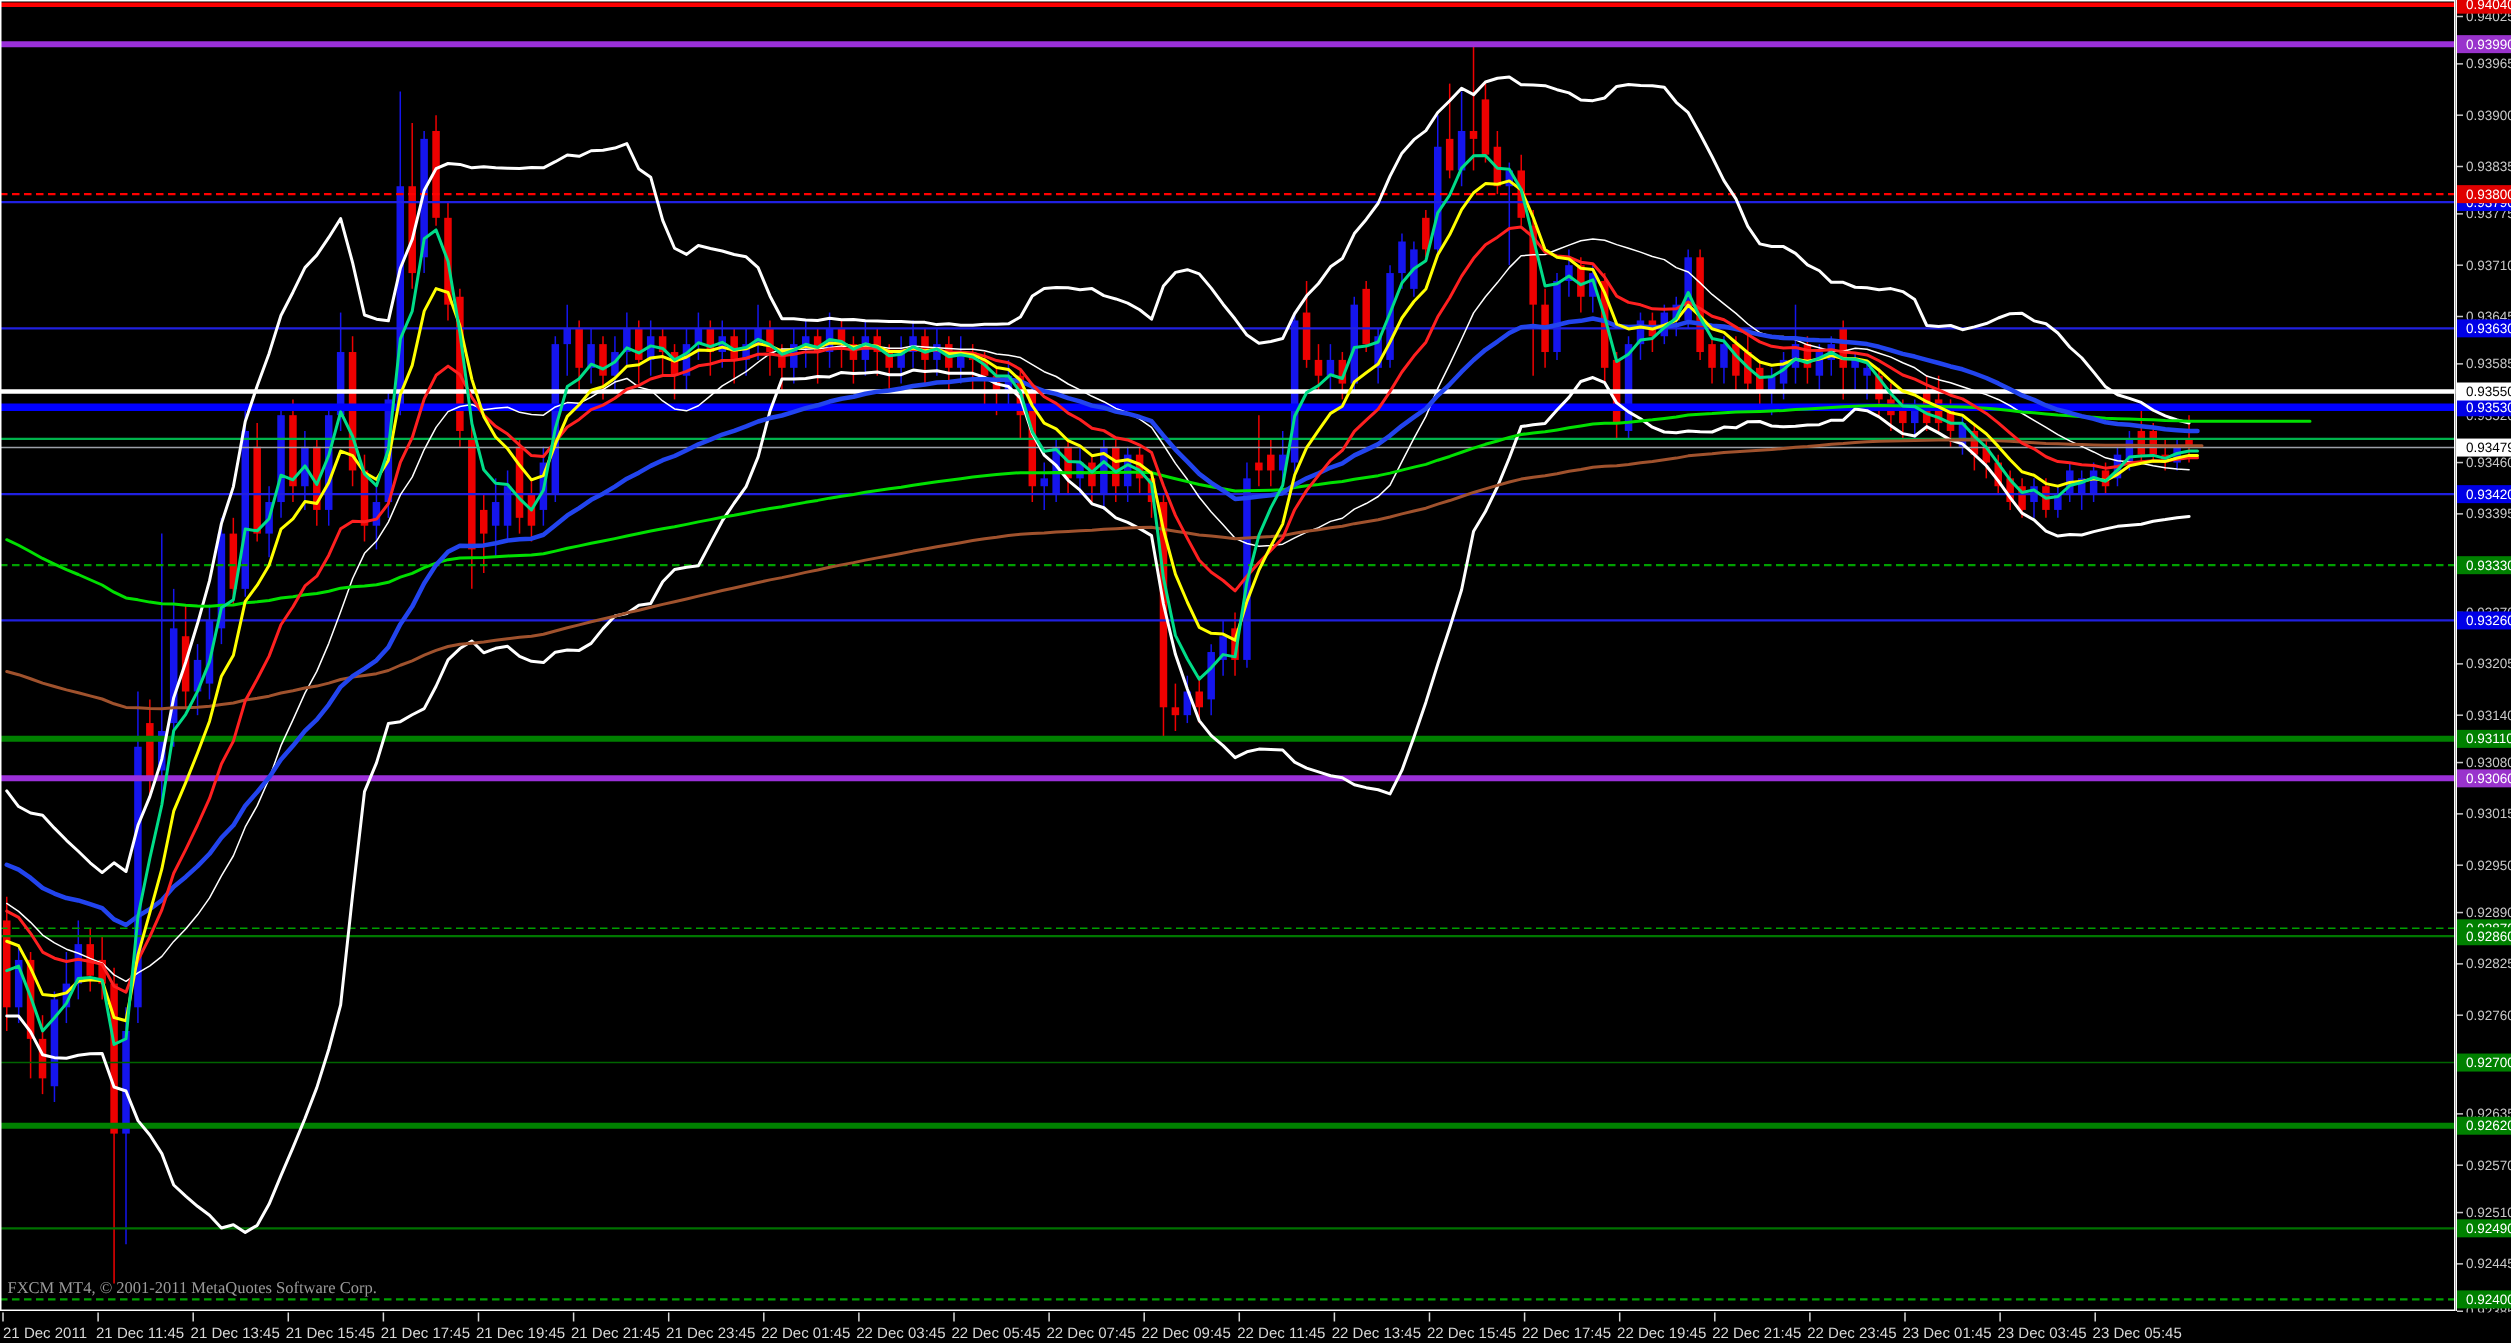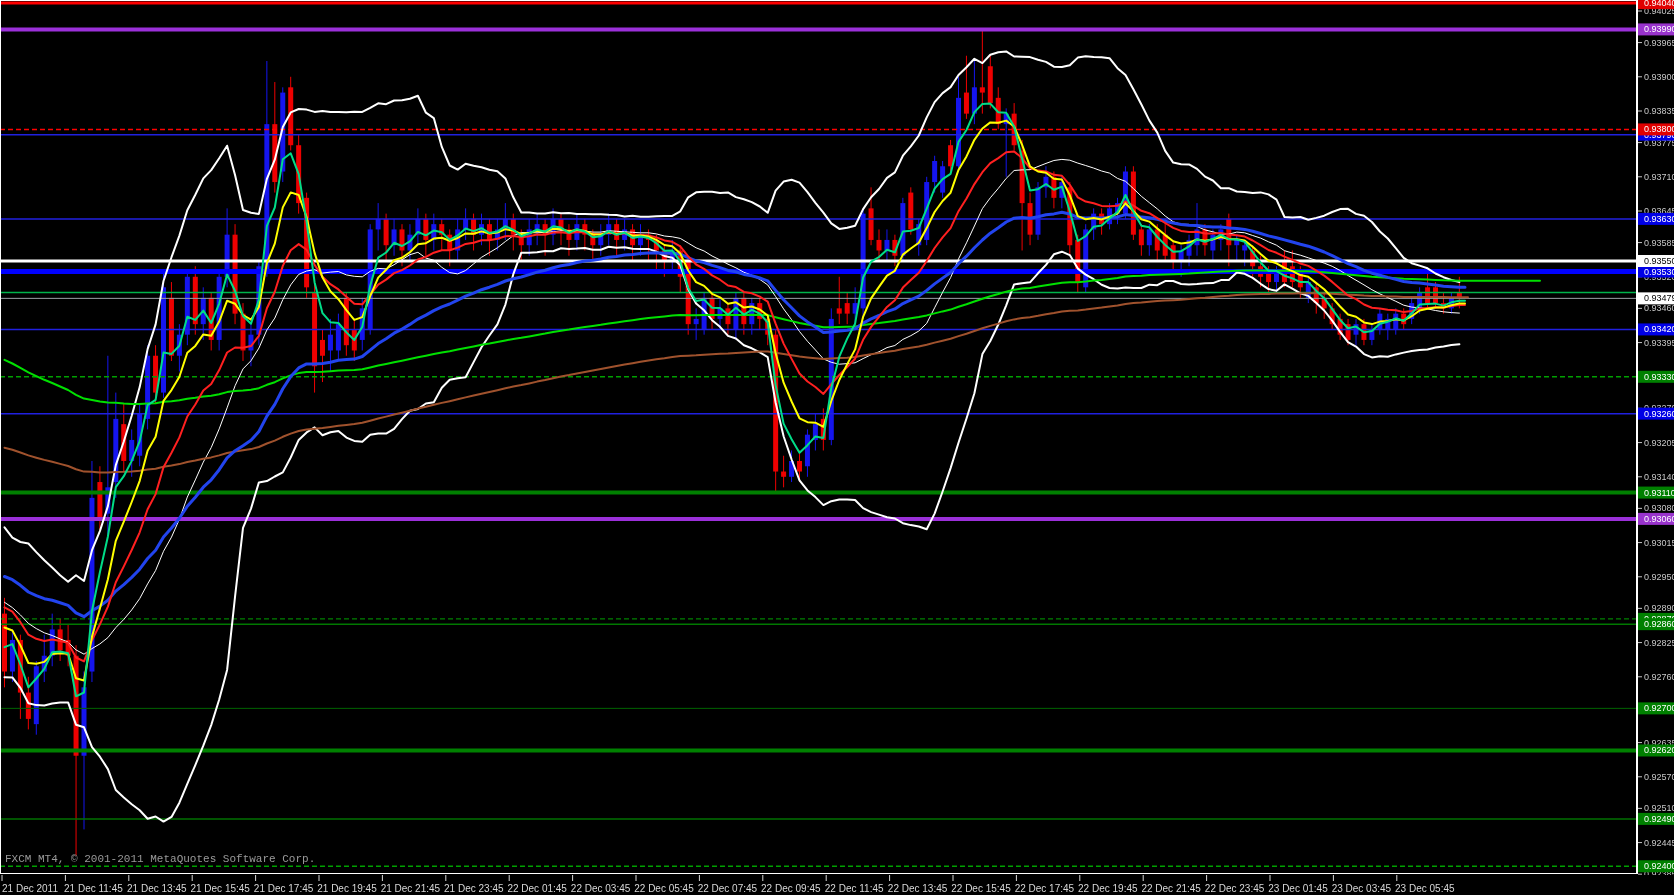--- a/index.html
+++ b/index.html
@@ -1,20 +1,20 @@
 <!DOCTYPE html>
 <html><head>
 <meta charset="utf-8">
 <style>
   html,body{margin:0;padding:0;background:#000;}
   .chart-root{position:relative;width:1674px;height:895px;background:#000;overflow:hidden;
               font-family:"Liberation Sans", sans-serif;}
   svg{display:block;}
   .copyright{position:absolute;left:5px;top:853px;color:#9a9a9a;font-size:11px;
-             font-family:Liberation Mono, monospace;letter-spacing:0px;z-index:5;pointer-events:none;}
+             font-family:Liberation Serif, serif;letter-spacing:0px;z-index:5;pointer-events:none;}
   text{font-family:"Liberation Sans", sans-serif;}
 </style>
 </head>
 <body>
 
 <div class="chart-root">
   <svg id="chart" width="1674" height="895">
       <rect x="0" y="0" width="1674" height="895" fill="#000000"></rect>
       <g>
         <line x1="4.5" y1="597.8421052631575" x2="4.5" y2="687.3157894736856" stroke="#ee0000" stroke-width="1"></line>

